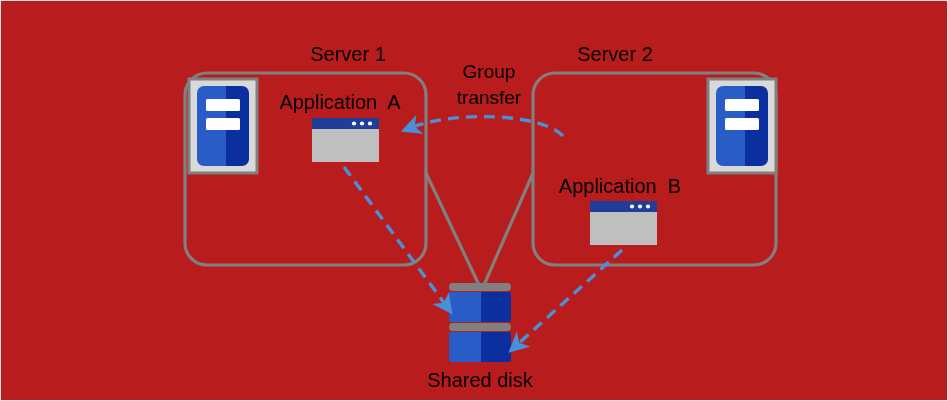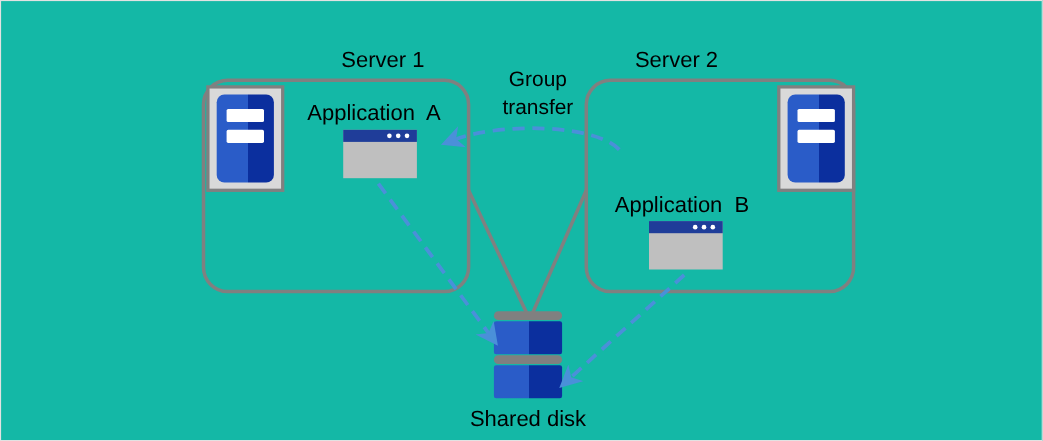--- a/index.html
+++ b/index.html
@@ -4,21 +4,21 @@
 <style>
   html, body {
     margin: 0;
     padding: 0;
     background: #ffffff;
   }
   #canvas {
     position: relative;
     width: 948px;
     height: 401px;
-    background: #14b8a6;
+    background: #b91c1c;
     border: 1px solid #e2e2e2;
     box-sizing: border-box;
     overflow: hidden;
     font-family: "Liberation Sans", sans-serif;
   }
   #diagram-svg {
     position: absolute;
     left: 0;
     top: 0;
     width: 948px;

